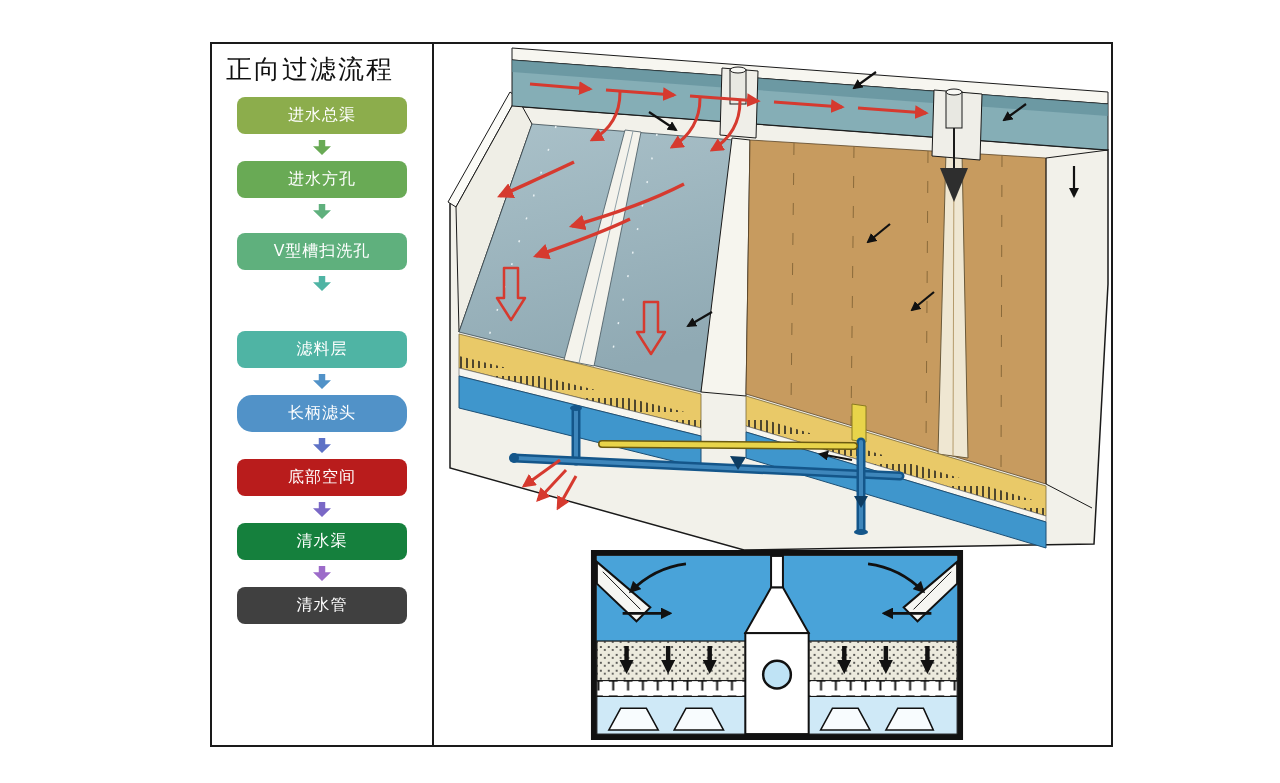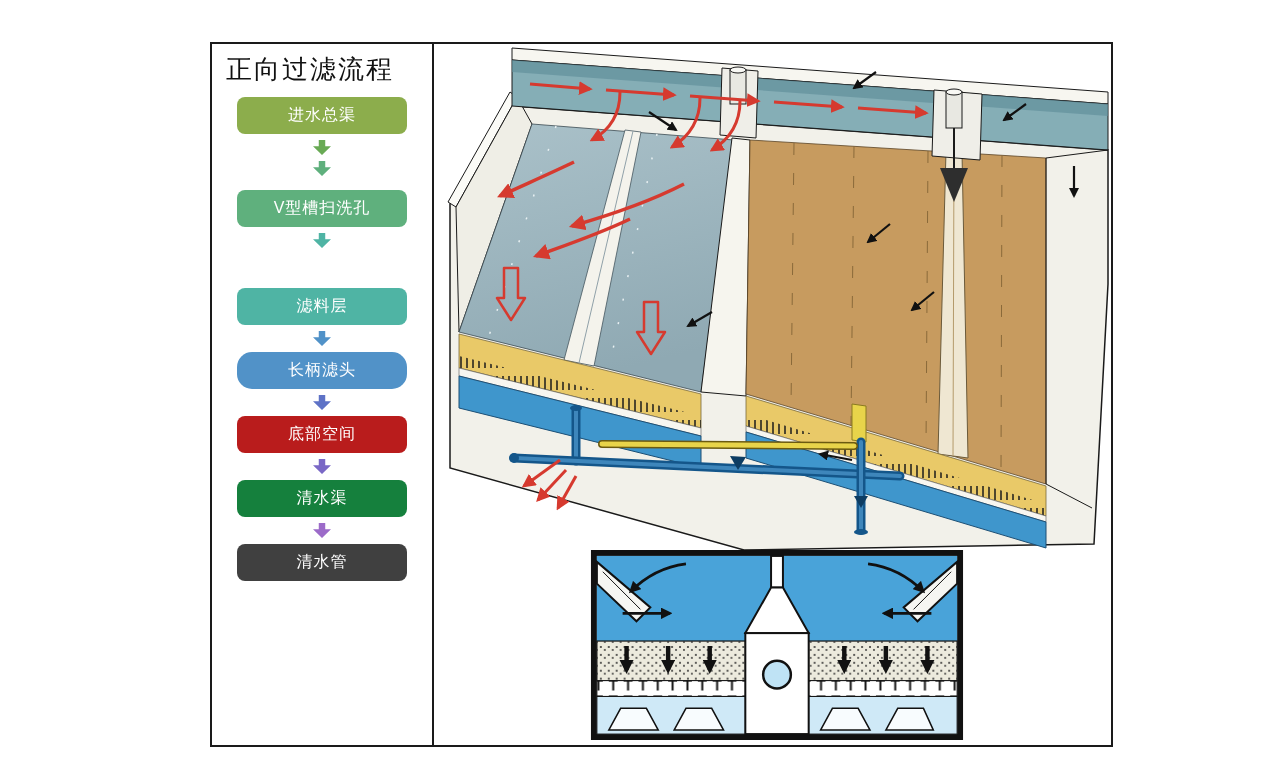--- a/index.html
+++ b/index.html
@@ -22,20 +22,21 @@
 </head>
 <body>
 
 <div class="frame">
 
   <div class="left-panel">
     <div class="flow-title">正向过滤流程</div>
     <div class="steps">
       <div class="step" style="background-color: rgb(140, 173, 76);">进水总渠</div>
       <div class="arrow" style="background-color: rgb(105, 170, 85);"></div>
+      <div class="step" style="background-color: rgb(105, 170, 85);">进水方孔</div>
       <div class="arrow" style="background-color: rgb(95, 176, 125);"></div>
       <div class="step" style="background-color: rgb(95, 176, 125); margin-top: 14px;">V型槽扫洗孔</div>
       <div class="arrow" style="background-color: rgb(79, 180, 164);"></div>
       <div class="step" style="background-color: rgb(79, 180, 164); margin-top: 40px;">滤料层</div>
       <div class="arrow" style="background-color: rgb(81, 146, 200);"></div>
       <div class="step" style="background-color: rgb(81, 146, 200); border-radius: 15px;">长柄滤头</div>
       <div class="arrow" style="background-color: rgb(94, 114, 198);"></div>
       <div class="step" style="background-color: #b91c1c;">底部空间</div>
       <div class="arrow" style="background-color: rgb(122, 104, 198);"></div>
       <div class="step" style="background-color: #15803d;">清水渠</div>

